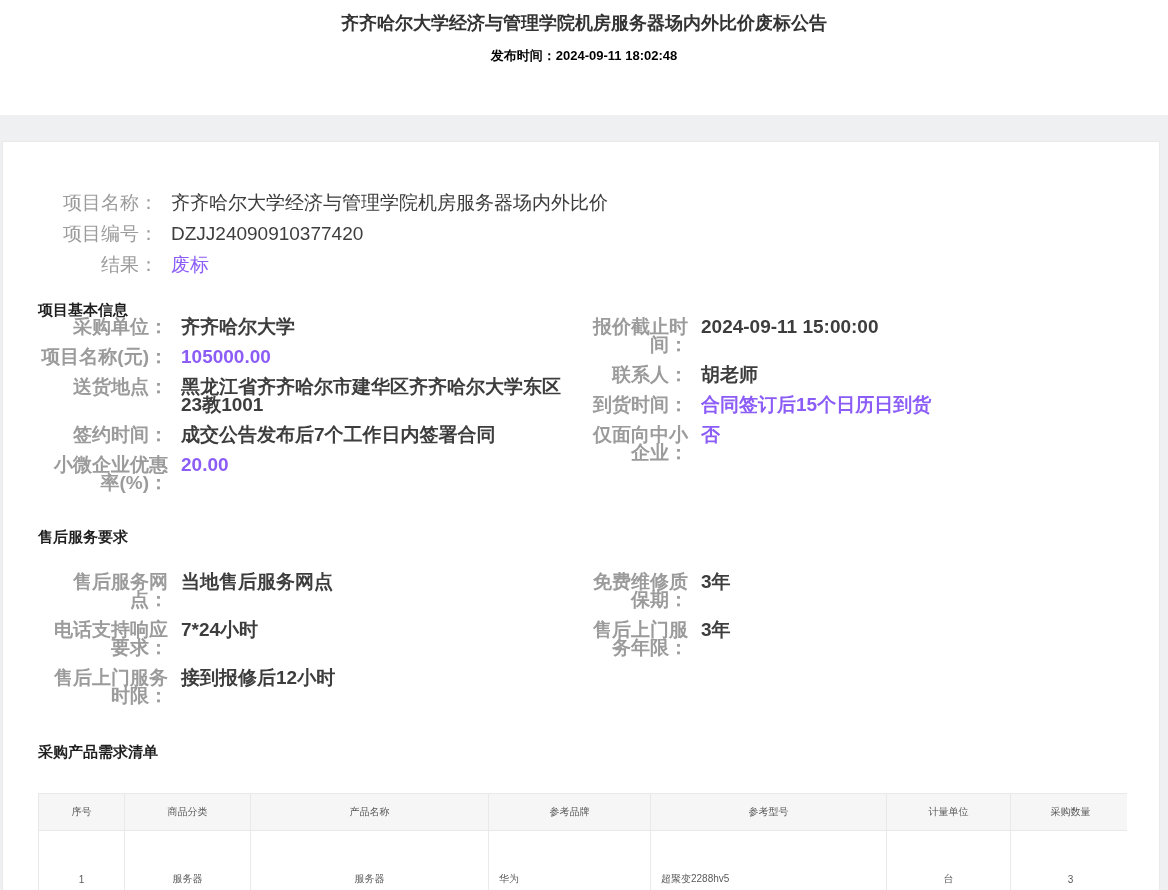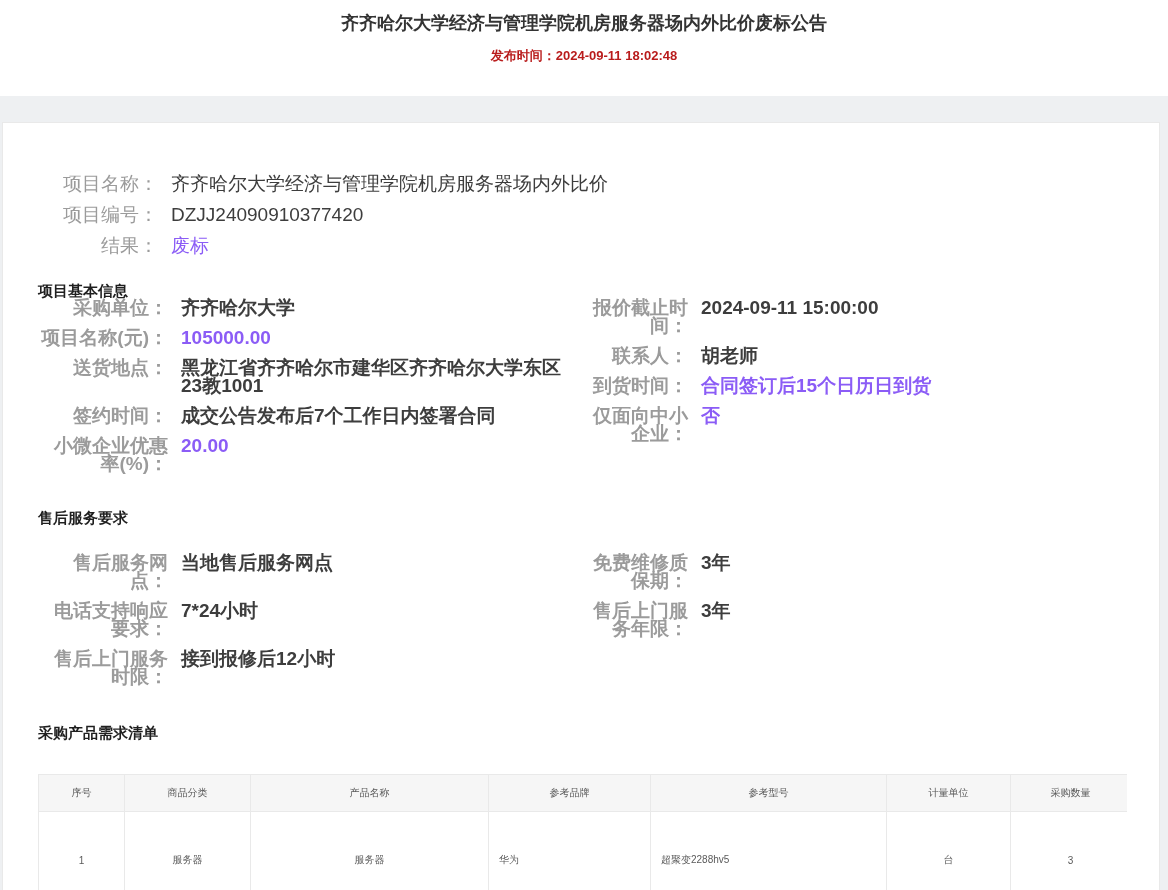--- a/index.html
+++ b/index.html
@@ -6,35 +6,35 @@
   html, body { width: 1168px; height: 890px; overflow: hidden; }
   body {
     background: #eef0f2;
     font-family: "Liberation Sans", "DejaVu Sans", sans-serif;
     color: #3d3d3d;
   }
 
   
   .top-band {
     background: #ffffff;
-    height: 96px;
+    height: 115px;
     text-align: center;
     padding-top: 12px;
   }
   .page-title {
     font-size: 18px;
     font-weight: bold;
     color: #333333;
     line-height: 22px;
   }
   .publish-line {
     margin-top: 13px;
     font-size: 13px;
     font-weight: bold;
-    color: #b91c1c;
+    color: #000000;
   }
 
   
   .card {
     margin: 26px 8px 0 2px;
     background: #ffffff;
     border: 1px solid #e9e9e9;
     padding: 52px 35px 60px 35px;
     min-height: 900px;
   }

